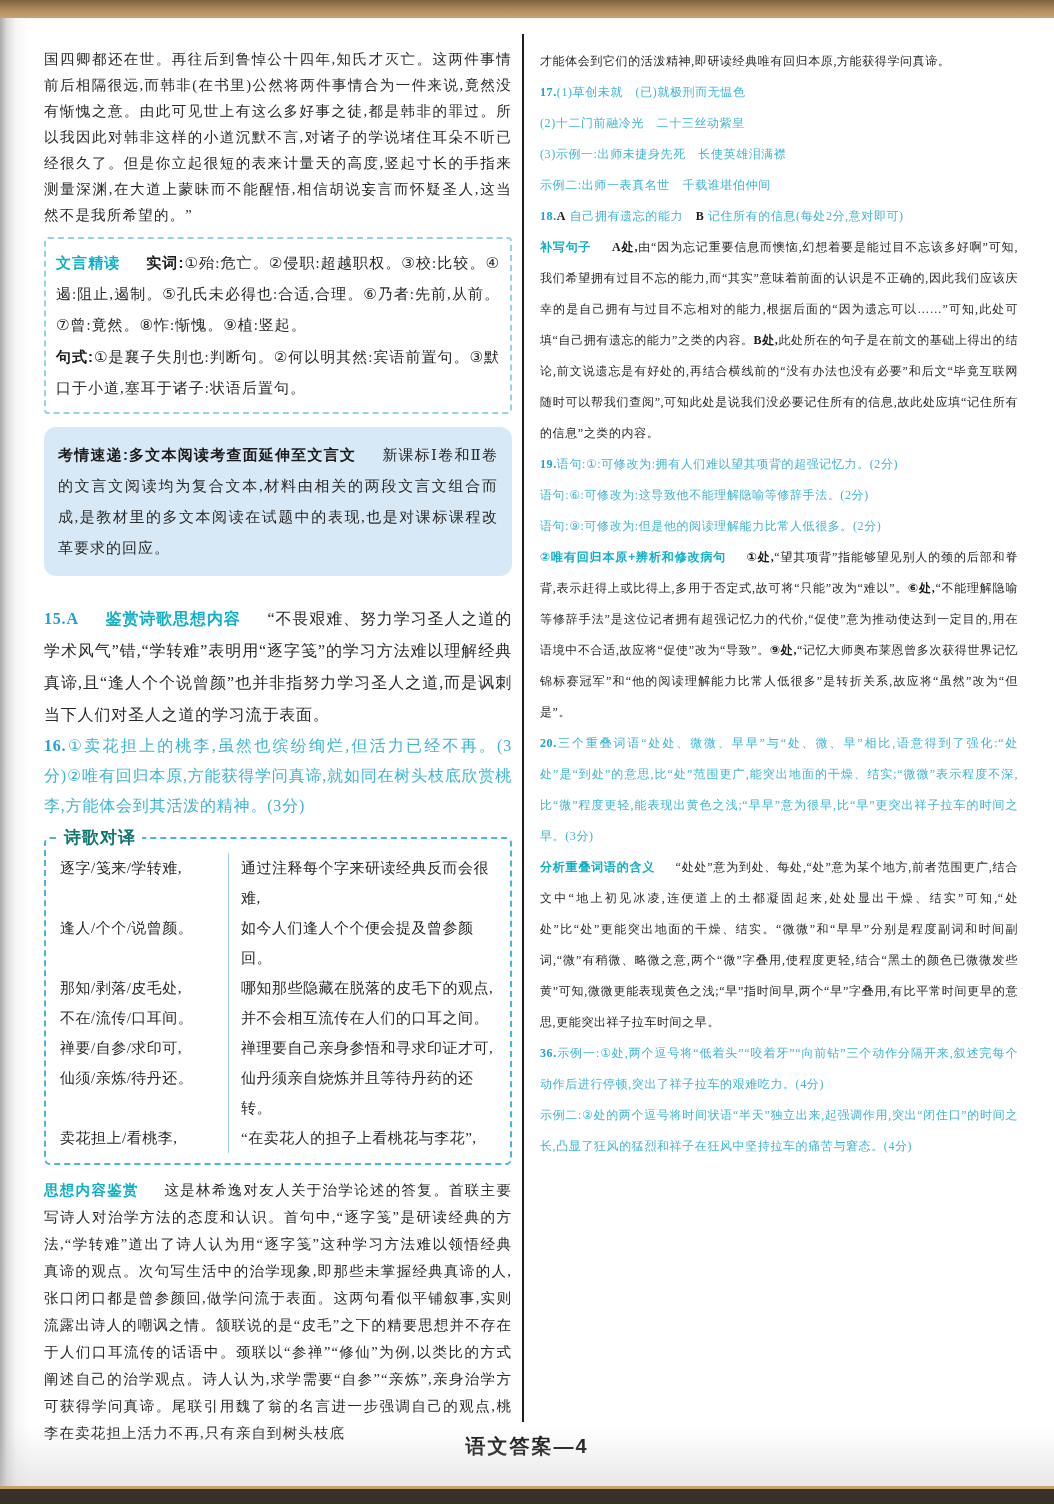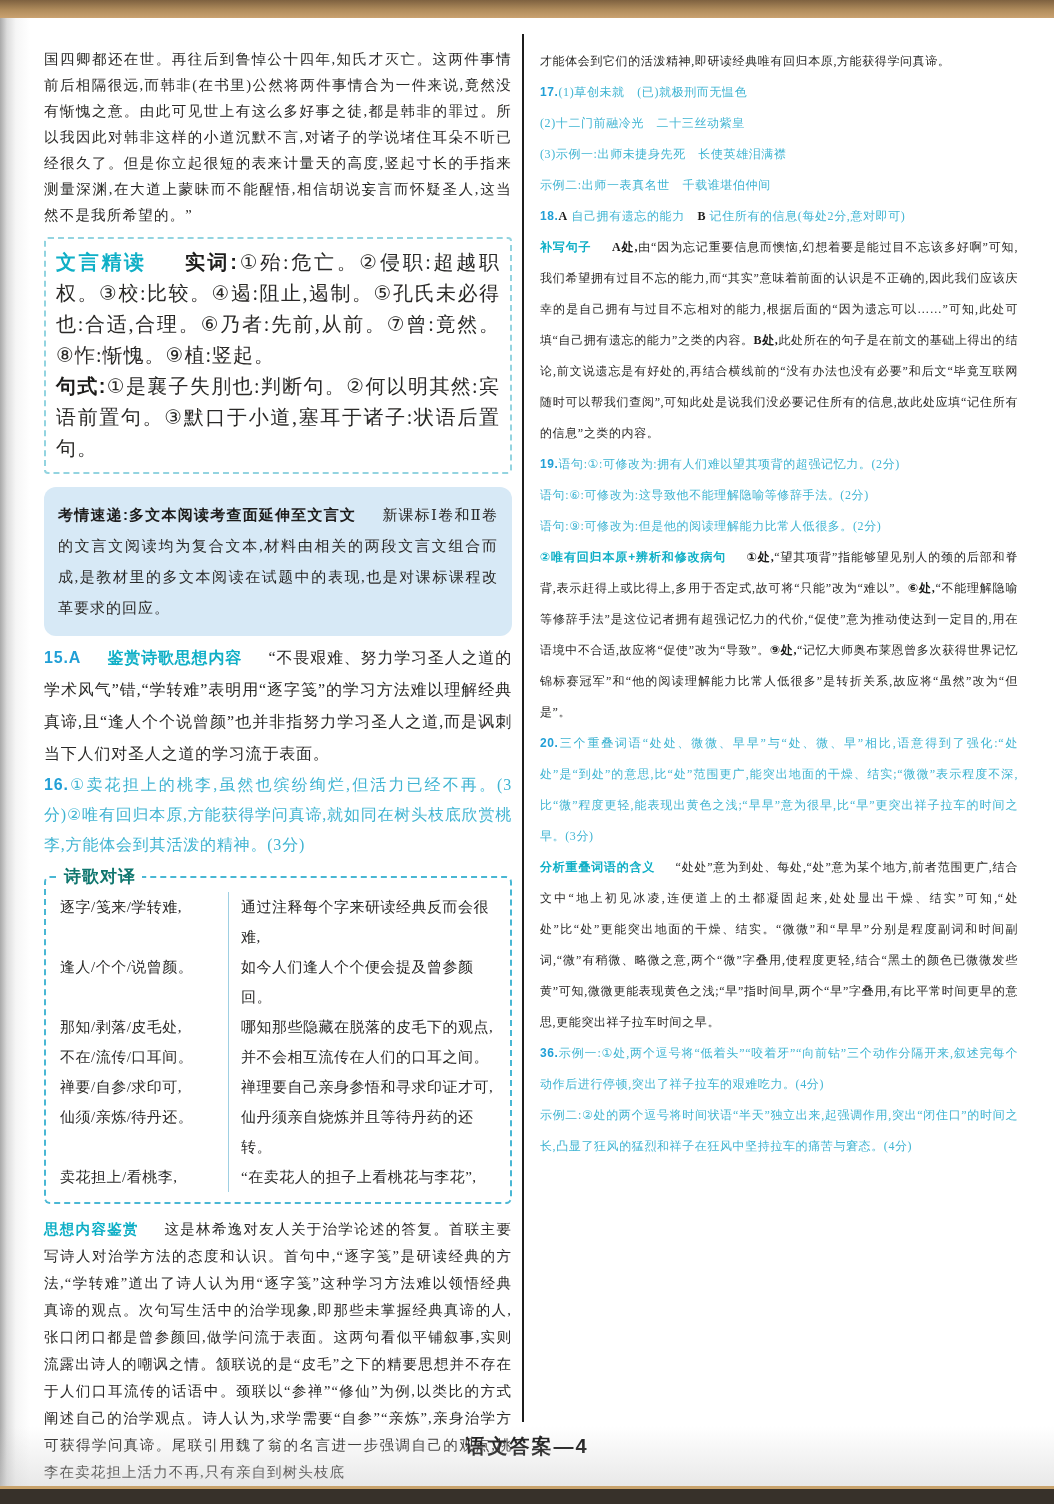--- a/index.html
+++ b/index.html
@@ -21,34 +21,34 @@
 
   .content{position:absolute;top:16px;left:44px;right:36px;bottom:64px;display:flex;}
   .col-left{width:468px;flex:none;padding-top:12px;}
   .col-right{flex:1;border-left:2px solid #1c1c1c;margin-left:10px;padding-left:16px;padding-top:12px;}
 
   p,div.line{margin:0;text-align:justify;}
 
   
   .t-black{color:#2a2927;}
   .t-cyan{color:#3fb4d2;}
-  .num{color:#219fd6;font-weight:bold;font-family:Liberation Sans, sans-serif;}
+  .num{color:#219fd6;font-weight:bold;font-family:Liberation Serif, serif;}
   .tag{color:#0fafc6;font-weight:bold;font-family:"Liberation Sans","DejaVu Sans",sans-serif;}
   .lbl{font-weight:bold;font-family:"Liberation Sans","DejaVu Sans",sans-serif;color:#1d1c1b;}
   .b-black{font-weight:bold;color:#1d1c1b;}
 
   .opening{font-size:14.5px;line-height:26px;letter-spacing:1.2px;}
 
   .wenyan-box{border:2px dashed #93d4e0;border-radius:4px;margin-top:9px;
-    padding:8px 10px;font-size:20px;line-height:31px;letter-spacing:1px;}
+    padding:8px 10px;font-size:15px;line-height:31px;letter-spacing:1px;}
 
   .kaoqing-box{background:#d7e9f6;border-radius:12px;margin-top:13px;
     padding:12px 14px;font-size:15px;line-height:31px;letter-spacing:1px;}
 
-  .q15{margin-top:6px;font-size:16px;line-height:32px;letter-spacing:.8px;}
+  .q15{margin-top:27px;font-size:16px;line-height:32px;letter-spacing:.8px;}
   .q16{font-size:16px;line-height:30px;letter-spacing:.8px;}
 
   .poem-box{border:2px dashed #49b7d4;border-radius:6px;margin-top:16px;position:relative;
     padding:14px 8px 10px 8px;}
   .poem-label{position:absolute;top:-13px;left:12px;background:#ffffff;padding:0 6px;
     color:#0f766e;font-weight:bold;font-family:"Liberation Sans","DejaVu Sans",sans-serif;
     font-size:17px;letter-spacing:1px;}
   .poem-row{display:flex;font-size:15px;line-height:30px;}
   .poem-verse{width:168px;flex:none;border-right:1.5px solid #9fcfe2;padding-left:6px;letter-spacing:.5px;}
   .poem-trans{flex:1;padding-left:12px;letter-spacing:.5px;}

